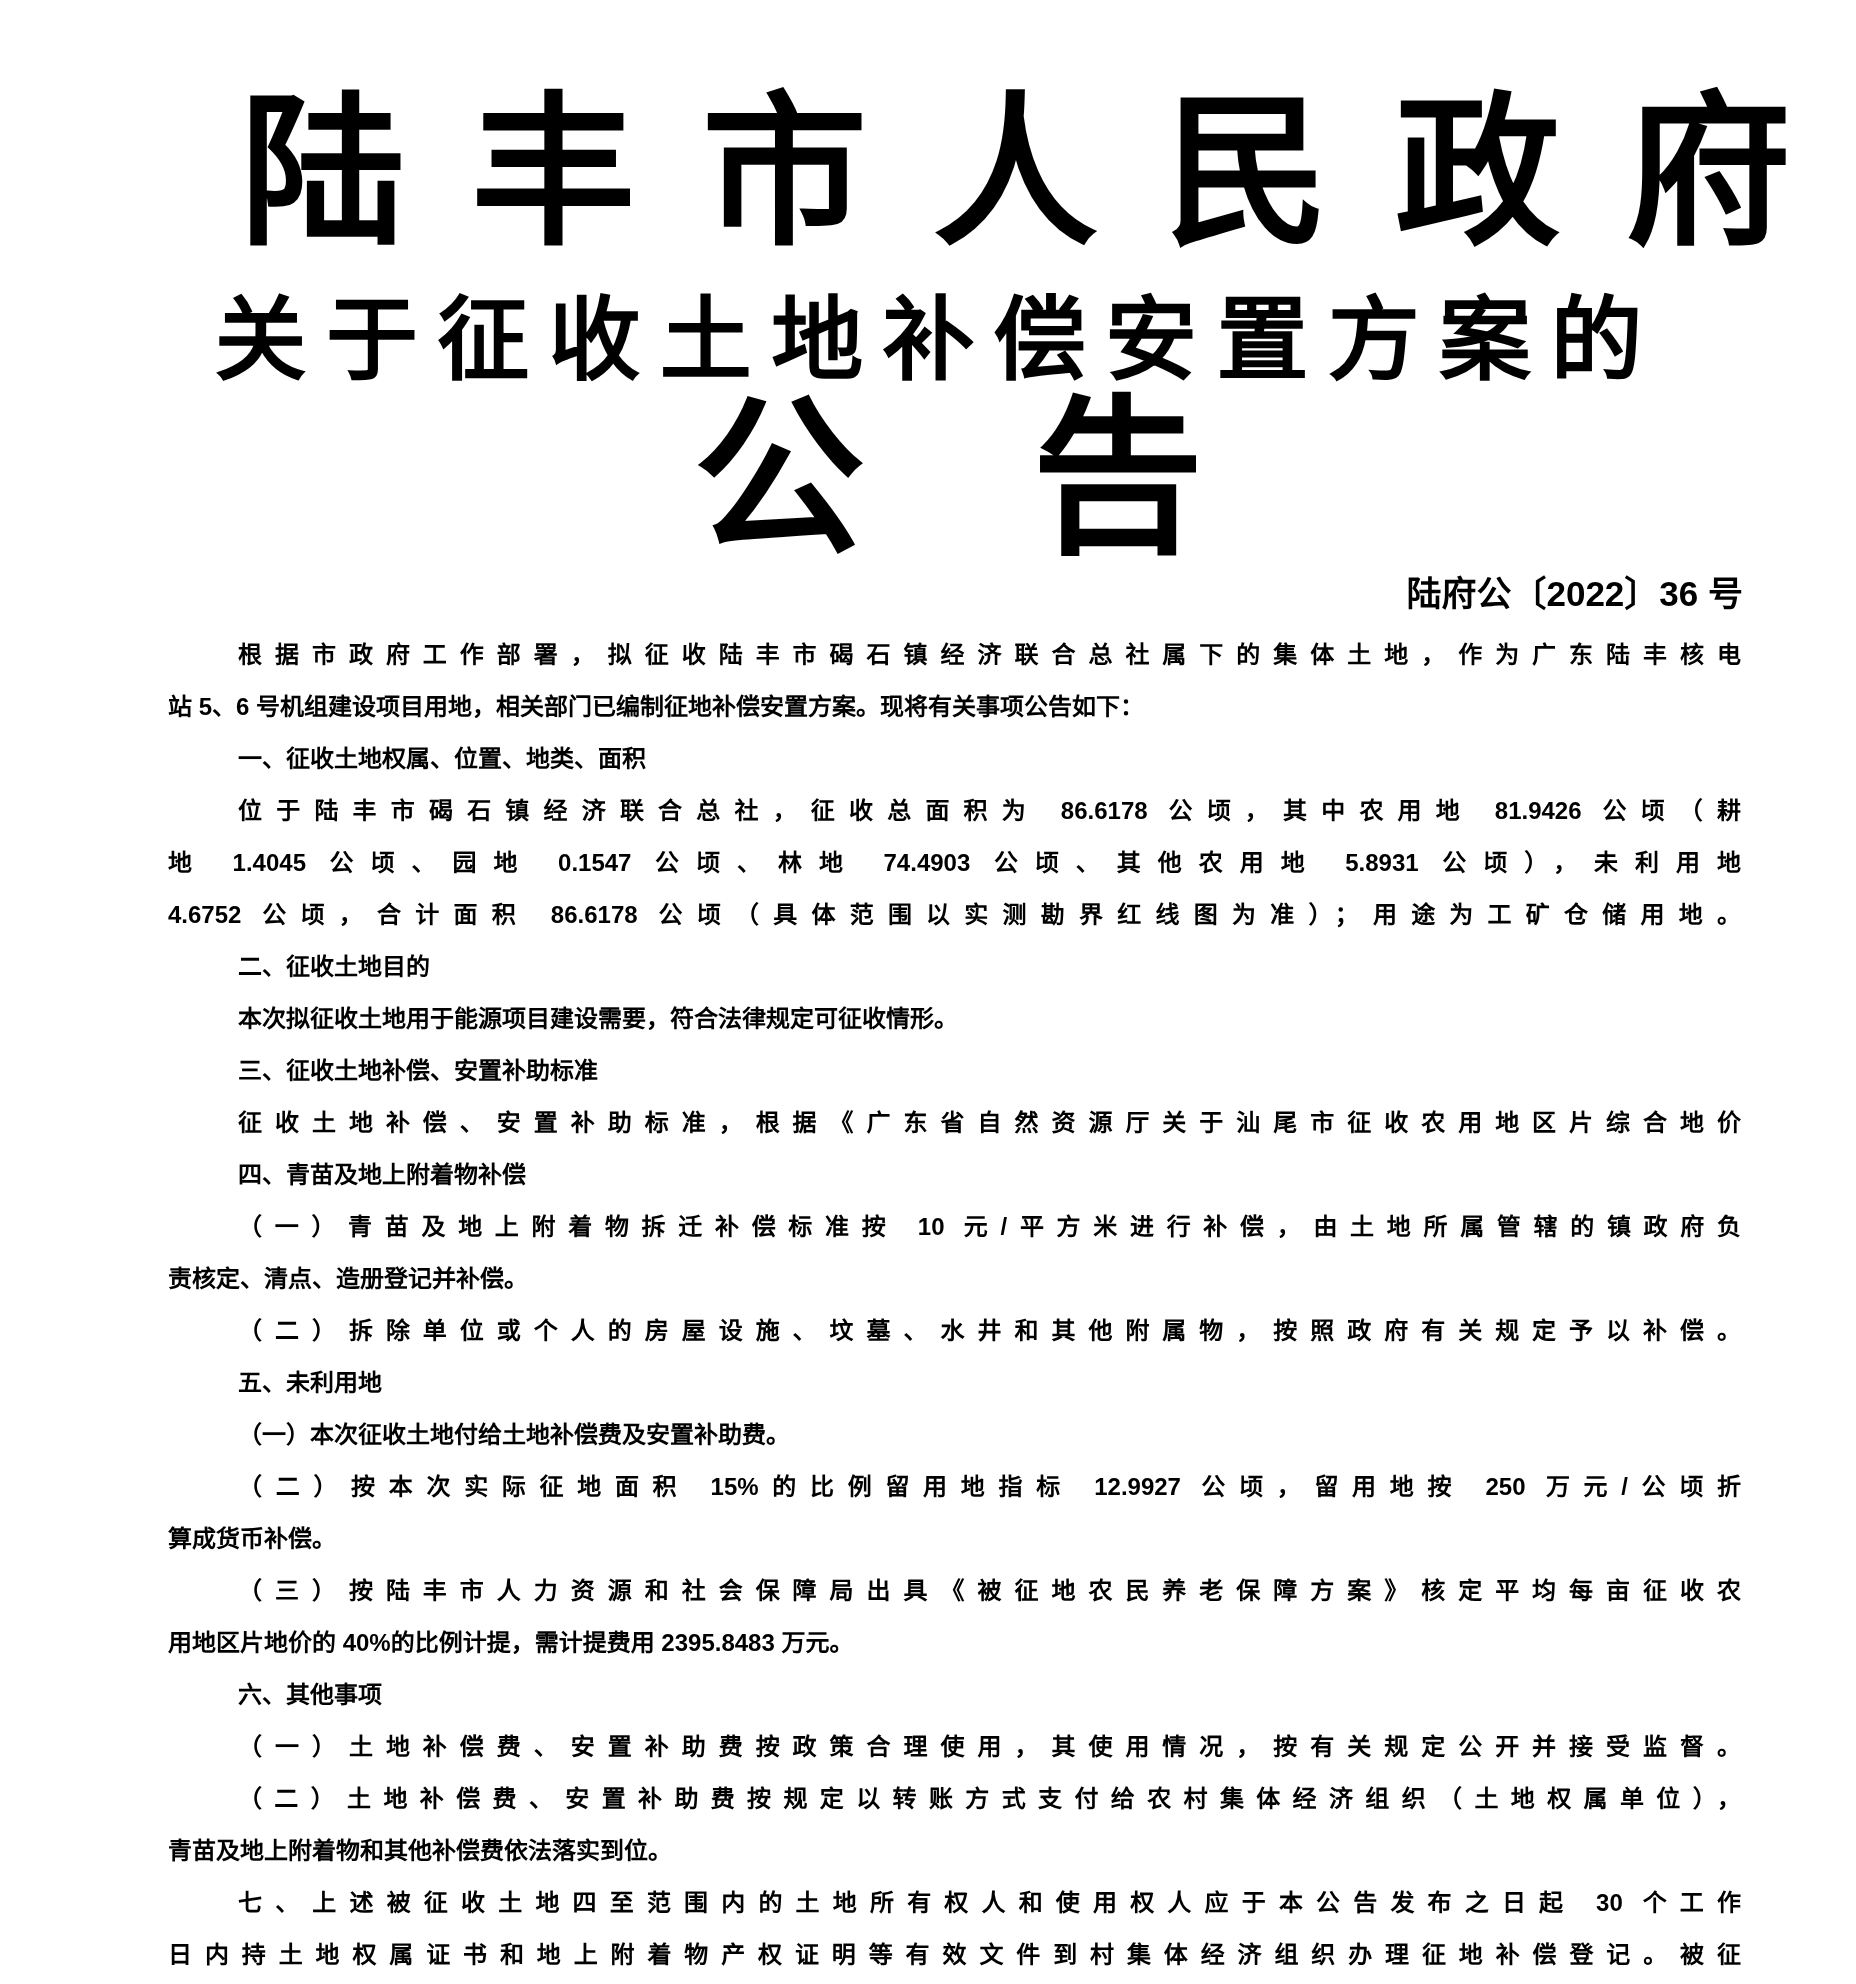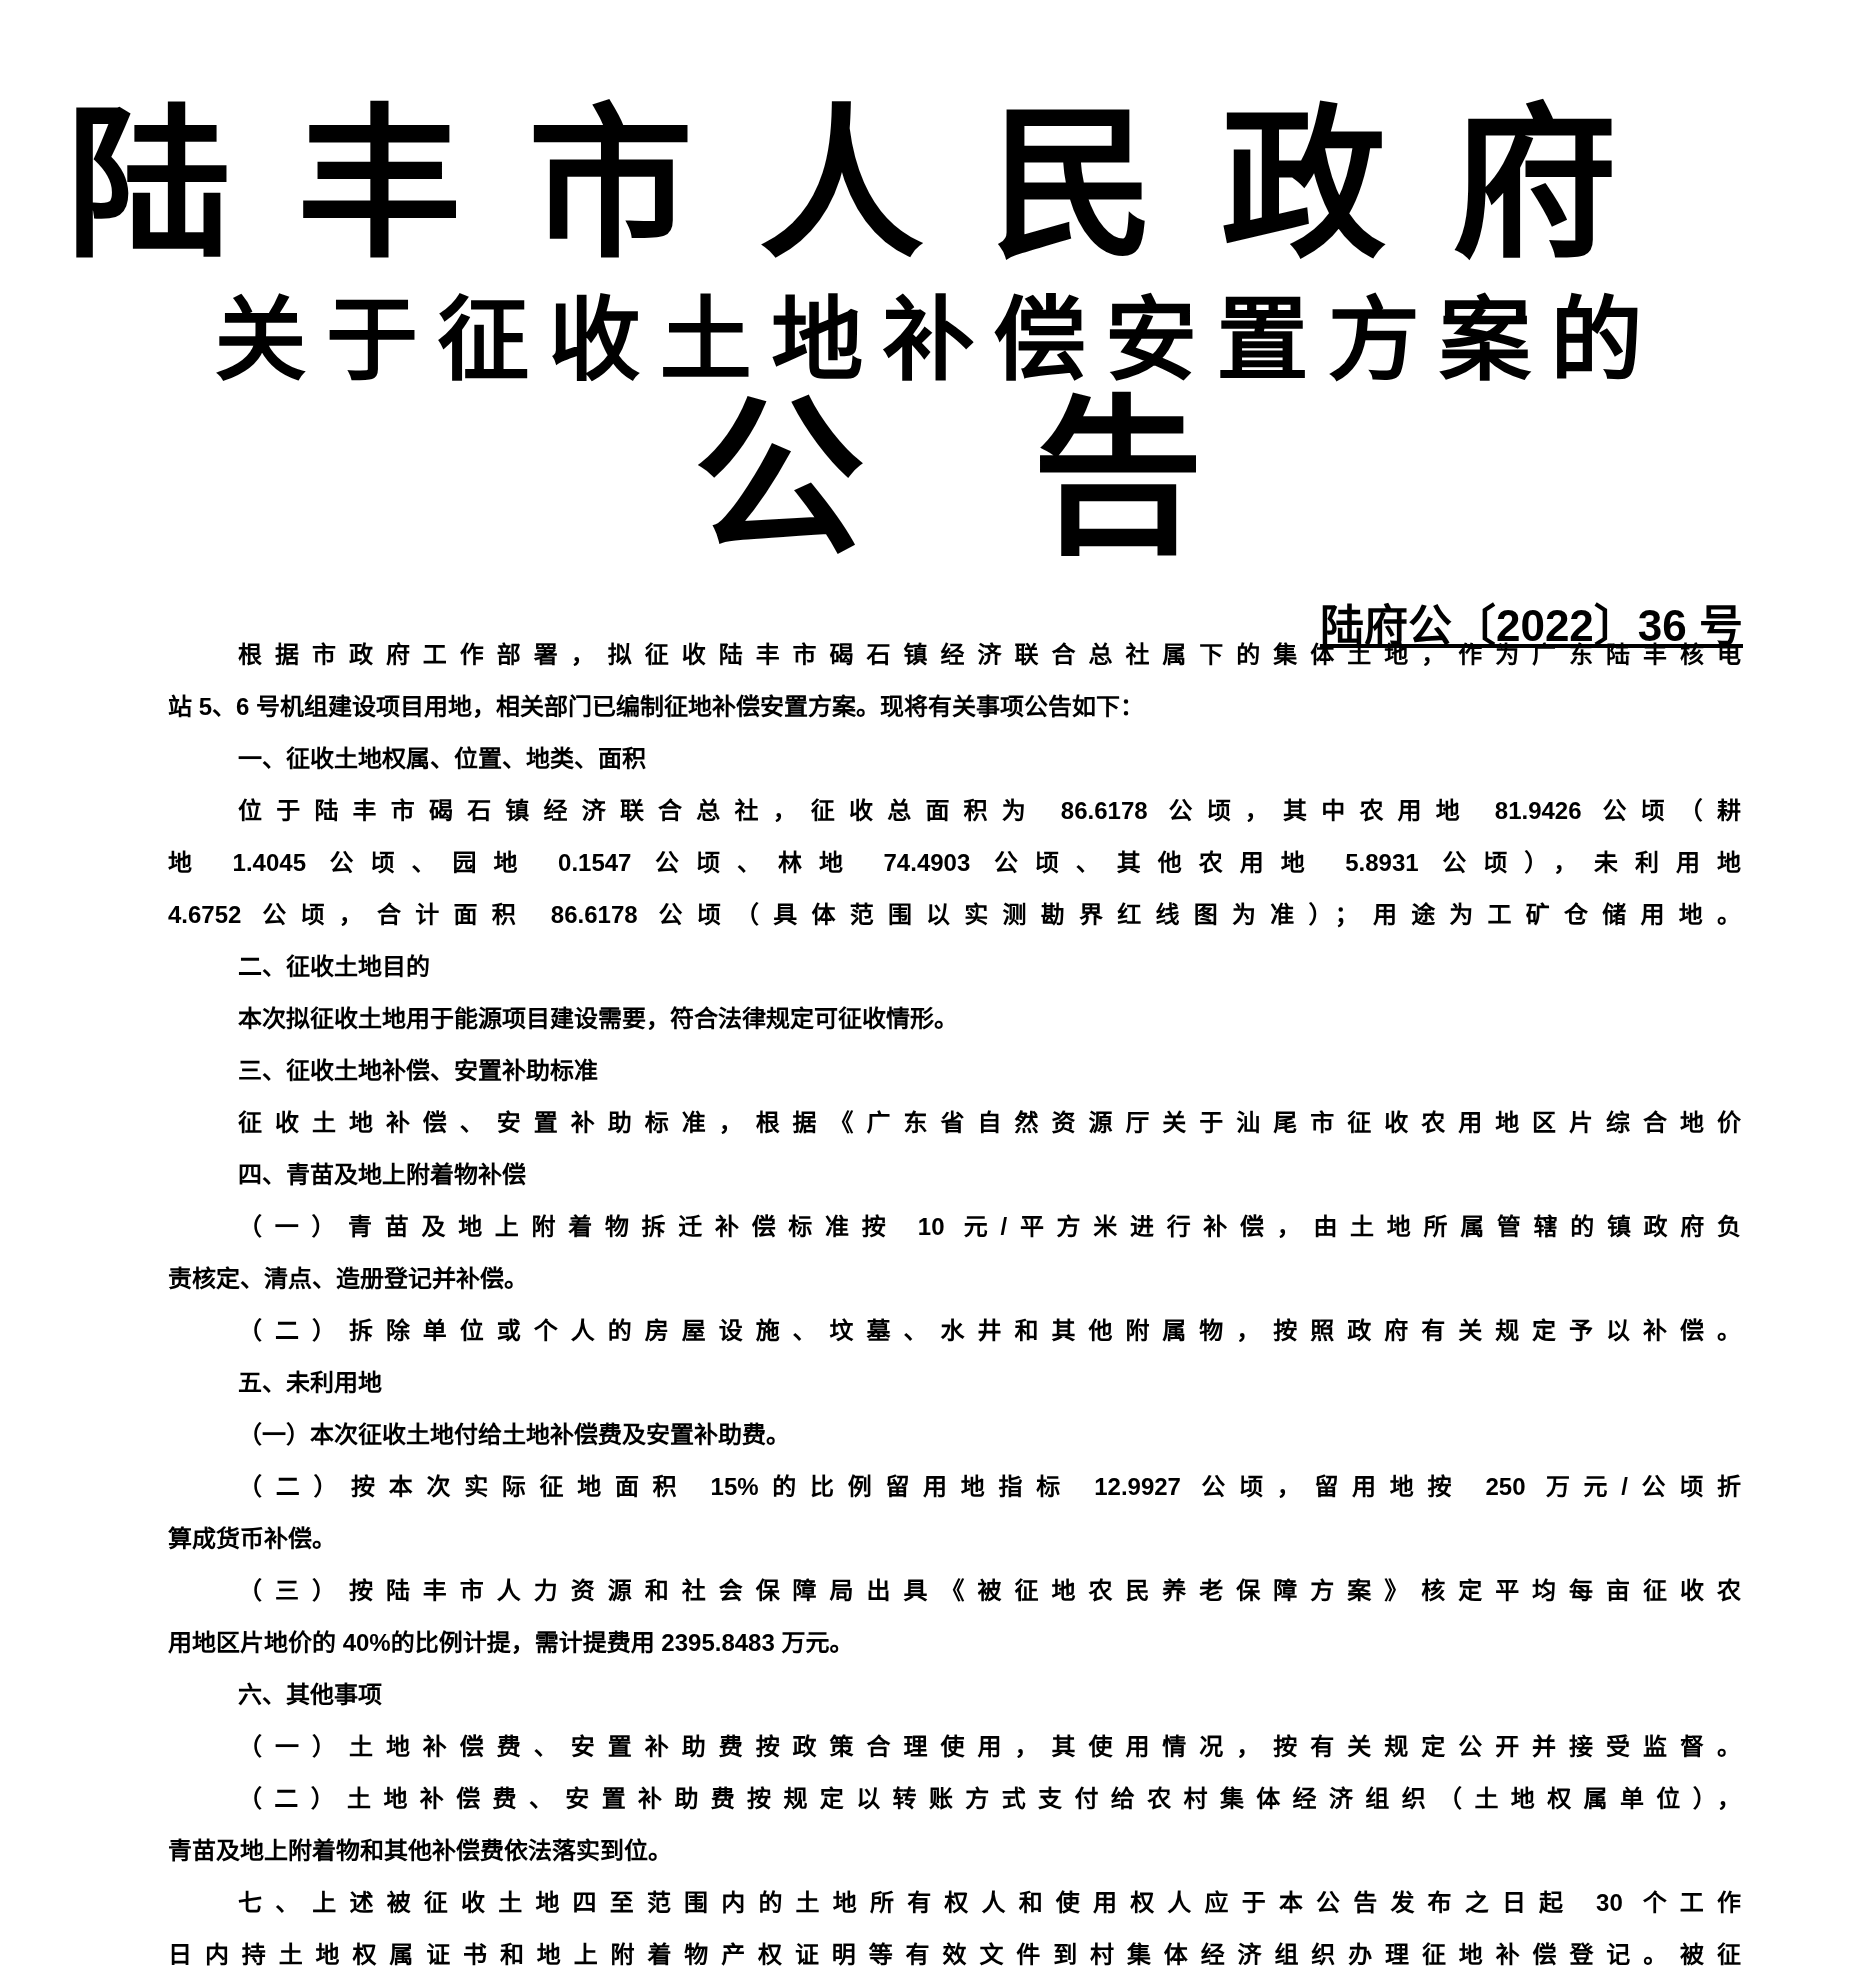--- a/index.html
+++ b/index.html
@@ -16,22 +16,22 @@
     font-family: "Liberation Sans", sans-serif;
     font-weight: 700;
     overflow: hidden;
   }
   
   .org-title {
     position: absolute;
     top: 95px;
     left: 0;
     width: 100%;
-    text-align: left;
-    font-family: Liberation Serif, serif;
+    text-align: right;
+    font-family: Liberation Mono, monospace;
     font-weight: 900;
     font-size: 165px;
     line-height: 183px;
     letter-spacing: 0.40em;
     padding-left: 0.40em;
     box-sizing: border-box;
     white-space: nowrap;
   }
   .subtitle {
     position: absolute;
@@ -59,26 +59,25 @@
     font-size: 171px;
     line-height: 179px;
     letter-spacing: 0.98em;
     padding-left: 0.98em;
     box-sizing: border-box;
     white-space: nowrap;
     margin-left: 20px;
   }
   .doc-number {
     position: absolute;
-    top: 604px;
+    top: 572px;
     right: 114px;
-    font-size: 44px;
+    font-size: 35px;
     line-height: 44px;
     white-space: nowrap;
-    text-decoration: underline;
   }
   
   .body-text {
     position: absolute;
     top: 629px;
     left: 137px;
     right: 116px;
   }
   .line {
     font-size: 24px;

